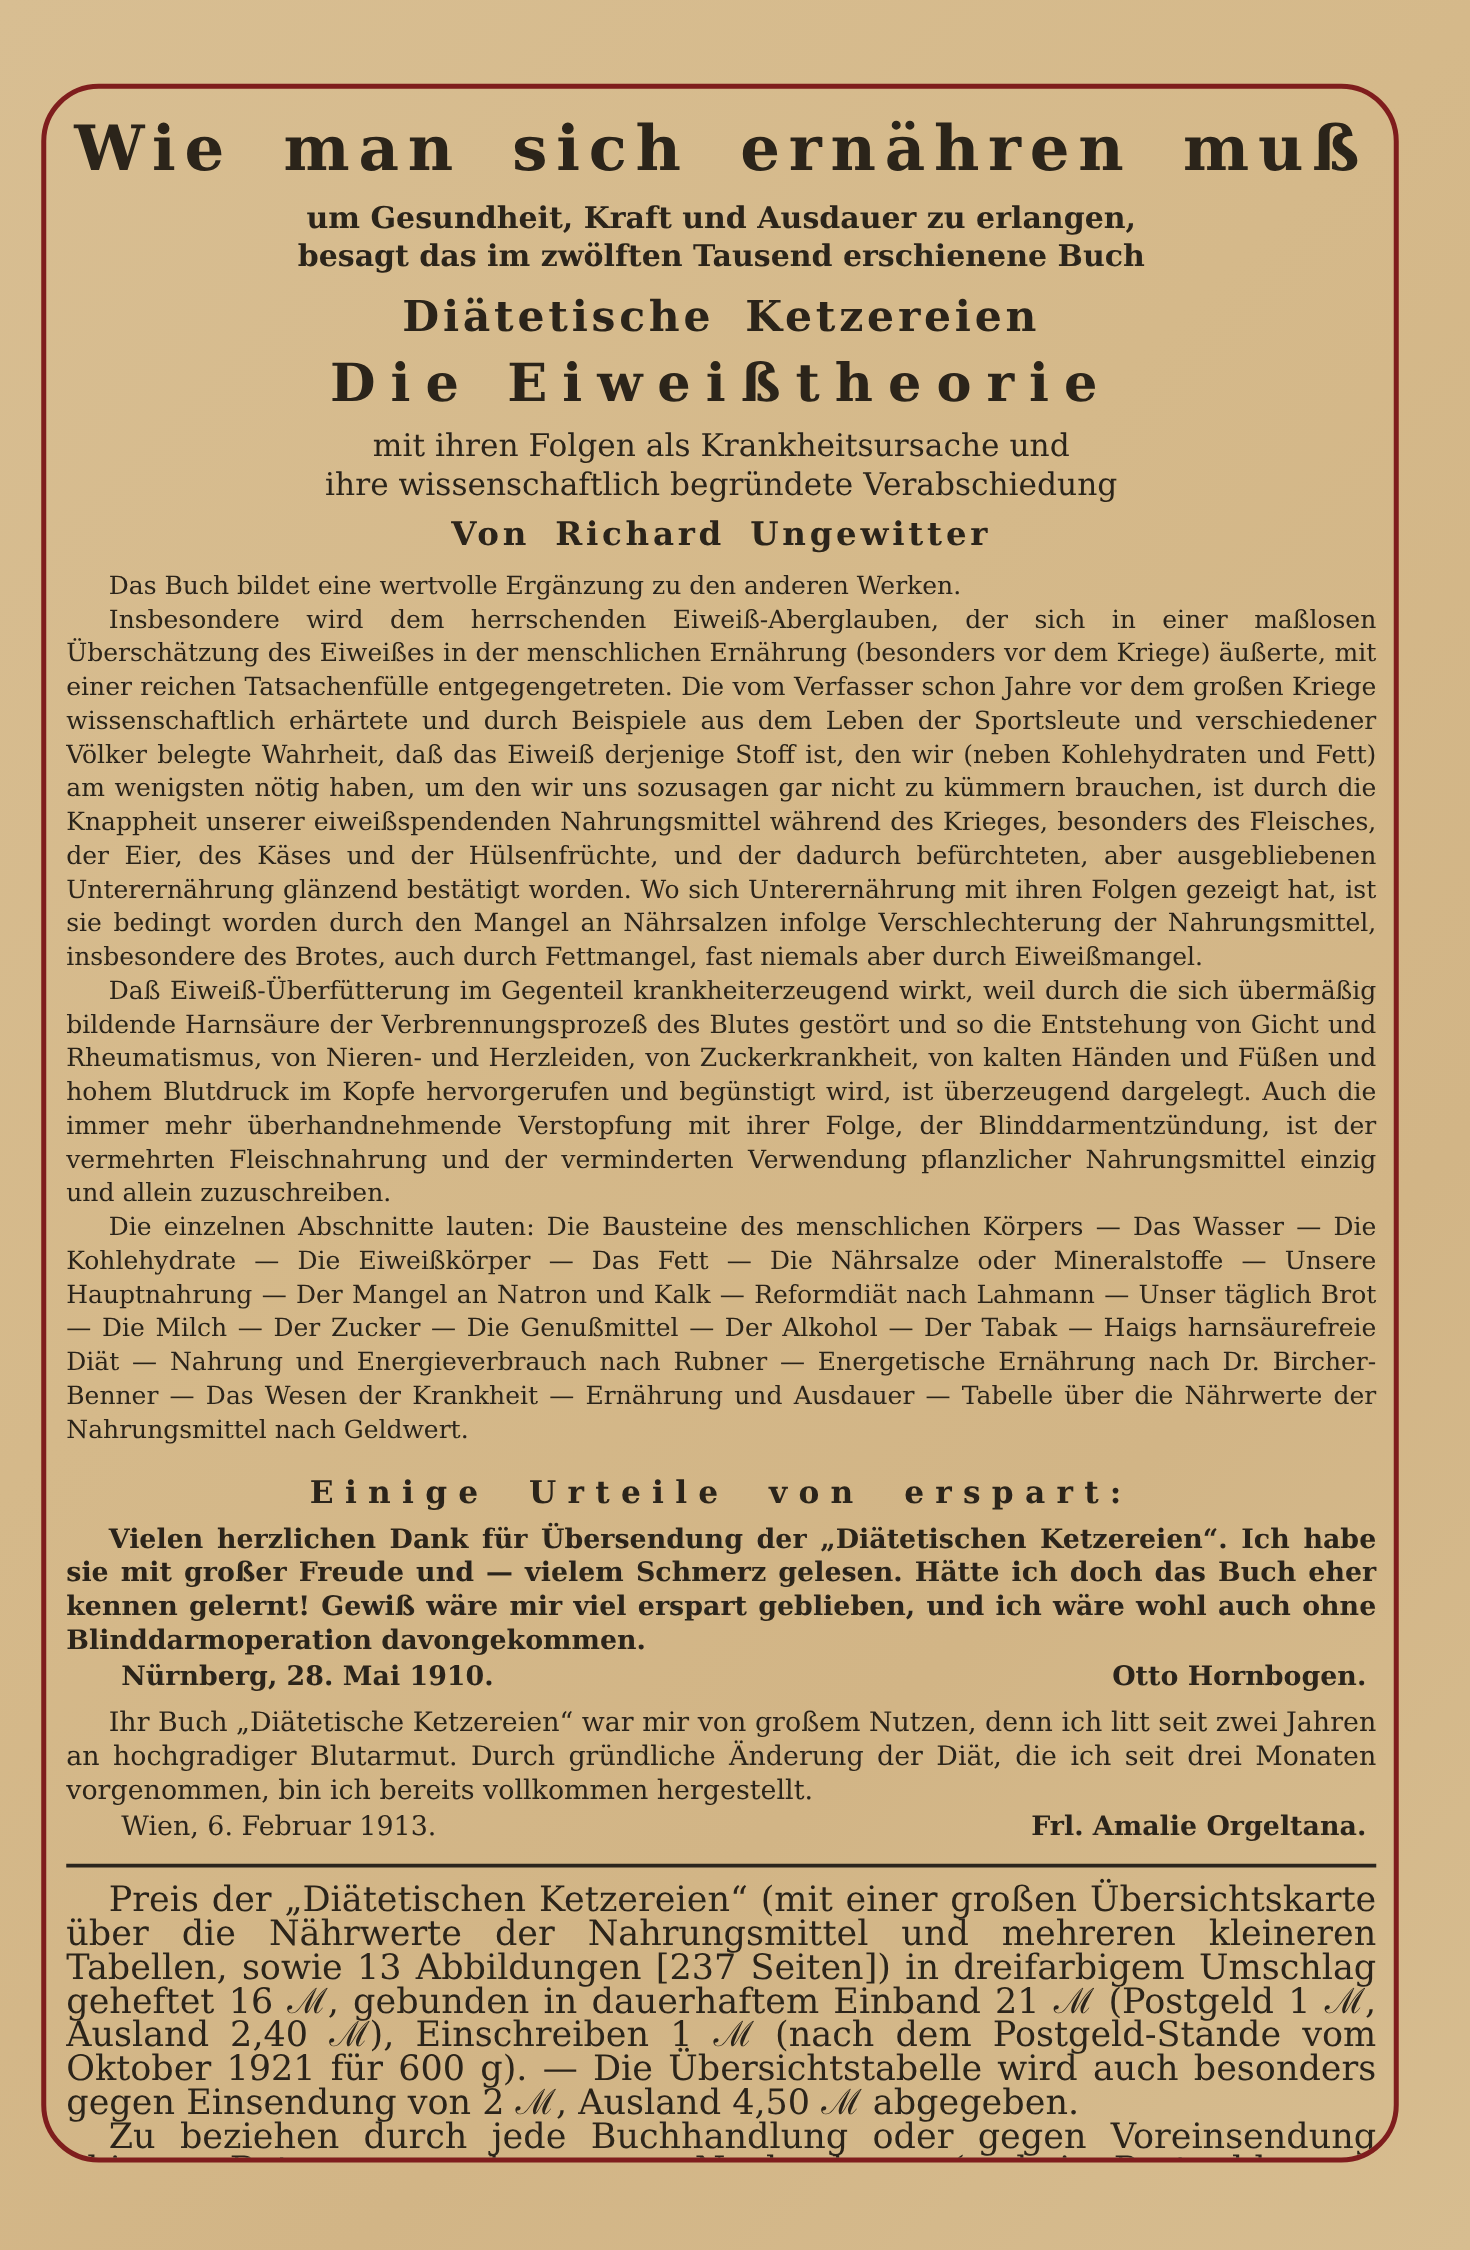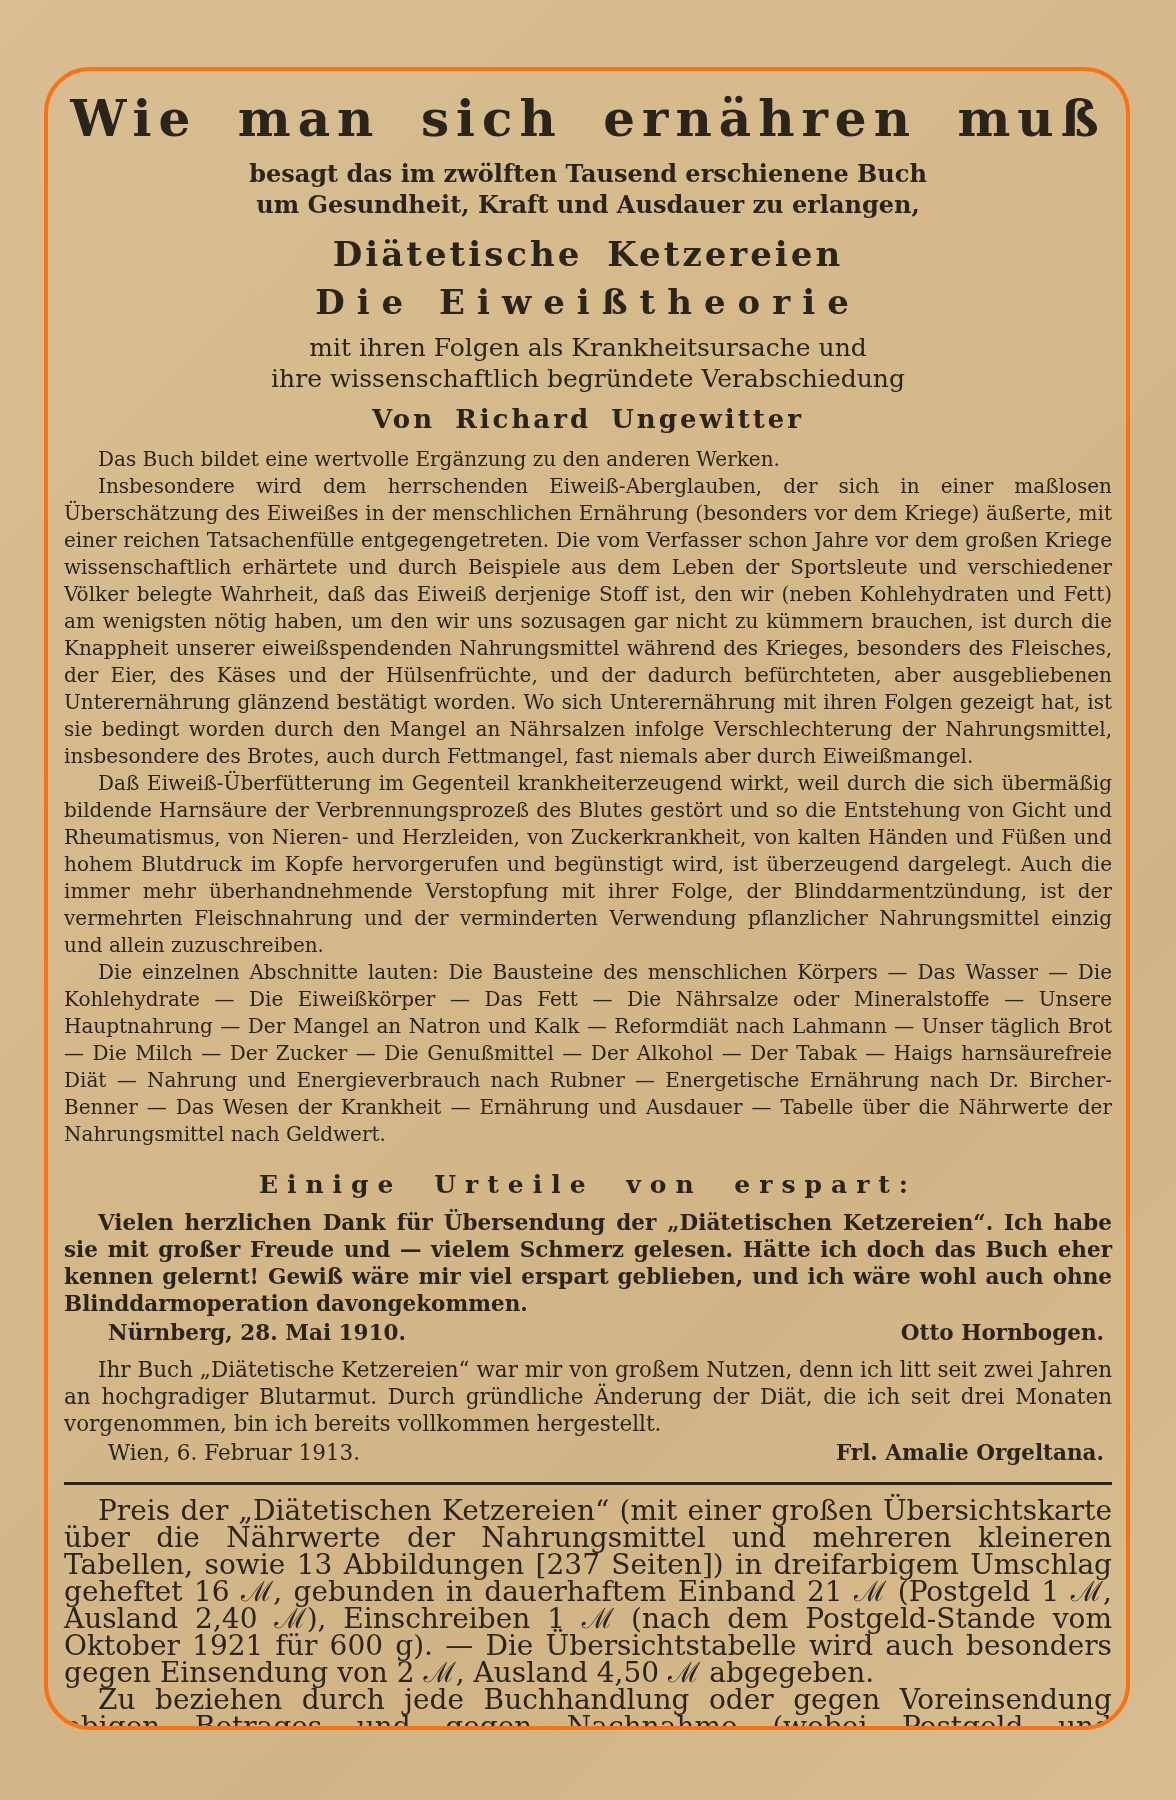--- a/index.html
+++ b/index.html
@@ -10,25 +10,25 @@
     width: 1176px;
     height: 1800px;
     background: linear-gradient(135deg, #d8be92 0%, #d5b98a 40%, #d2b586 70%, #d7bd90 100%);
     font-family: "DejaVu Serif", "Liberation Serif", serif;
     color: #2b241a;
     overflow: hidden;
     position: relative;
   }
   .advert-frame {
     position: absolute;
-    left: 44px;
+    left: 33px;
     top: 67px;
     width: 1086px;
     height: 1663px;
-    border: 4px solid #f97316;
+    border: 4px solid #7f1d1d;
     border-radius: 46px;
     box-sizing: border-box;
     padding: 12px 14px 0 16px;
     overflow: hidden;
   }
   .center { text-align: center; }
 
   .main-title {
     font-size: 50px;
     font-weight: bold;
@@ -43,21 +43,21 @@
     margin: 0;
   }
   .book-title {
     font-size: 34px;
     font-weight: bold;
     letter-spacing: 3px;
     word-spacing: 10px;
     margin: 14px 0 8px 0;
   }
   .book-subtitle {
-    font-size: 34px;
+    font-size: 42px;
     font-weight: bold;
     letter-spacing: 12px;
     margin: 8px 0 10px 0;
   }
   .tagline-line {
     font-size: 25px;
     line-height: 31px;
     margin: 0;
   }
   .author-line {
@@ -119,22 +119,22 @@
     margin: 0;
   }
 </style>
 </head>
 <body>
 
 <div class="advert-frame">
 
   <header>
     <h1 class="main-title center">Wie man sich ernähren muß</h1>
+    <p class="subtitle-line center">um Gesundheit, Kraft und Ausdauer zu erlangen,</p>
     <p class="subtitle-line center">besagt das im zwölften Tausend erschienene Buch</p>
-    <p class="subtitle-line center">um Gesundheit, Kraft und Ausdauer zu erlangen,</p>
     <h2 class="book-title center">Diätetische Ketzereien</h2>
     <h3 class="book-subtitle center">Die Eiweißtheorie</h3>
     <p class="tagline-line center">mit ihren Folgen als Krankheitsursache und</p>
     <p class="tagline-line center">ihre wissenschaftlich begründete Verabschiedung</p>
     <p class="author-line center">Von Richard Ungewitter</p>
   </header>
 
   <section class="body-text">
     <p>Das Buch bildet eine wertvolle Ergänzung zu den anderen Werken.</p>
     <p>Insbesondere wird dem herrschenden Eiweiß-Aberglauben, der sich in einer maßlosen Überschätzung des Eiweißes in der menschlichen Ernährung (besonders vor dem Kriege) äußerte, mit einer reichen Tatsachenfülle entgegengetreten. Die vom Verfasser schon Jahre vor dem großen Kriege wissenschaftlich erhärtete und durch Beispiele aus dem Leben der Sportsleute und verschiedener Völker belegte Wahrheit, daß das Eiweiß derjenige Stoff ist, den wir (neben Kohlehydraten und Fett) am wenigsten nötig haben, um den wir uns sozusagen gar nicht zu kümmern brauchen, ist durch die Knappheit unserer eiweißspendenden Nahrungsmittel während des Krieges, besonders des Fleisches, der Eier, des Käses und der Hülsenfrüchte, und der dadurch befürchteten, aber ausgebliebenen Unterernährung glänzend bestätigt worden. Wo sich Unterernährung mit ihren Folgen gezeigt hat, ist sie bedingt worden durch den Mangel an Nährsalzen infolge Verschlechterung der Nahrungsmittel, insbesondere des Brotes, auch durch Fettmangel, fast niemals aber durch Eiweißmangel.</p>

